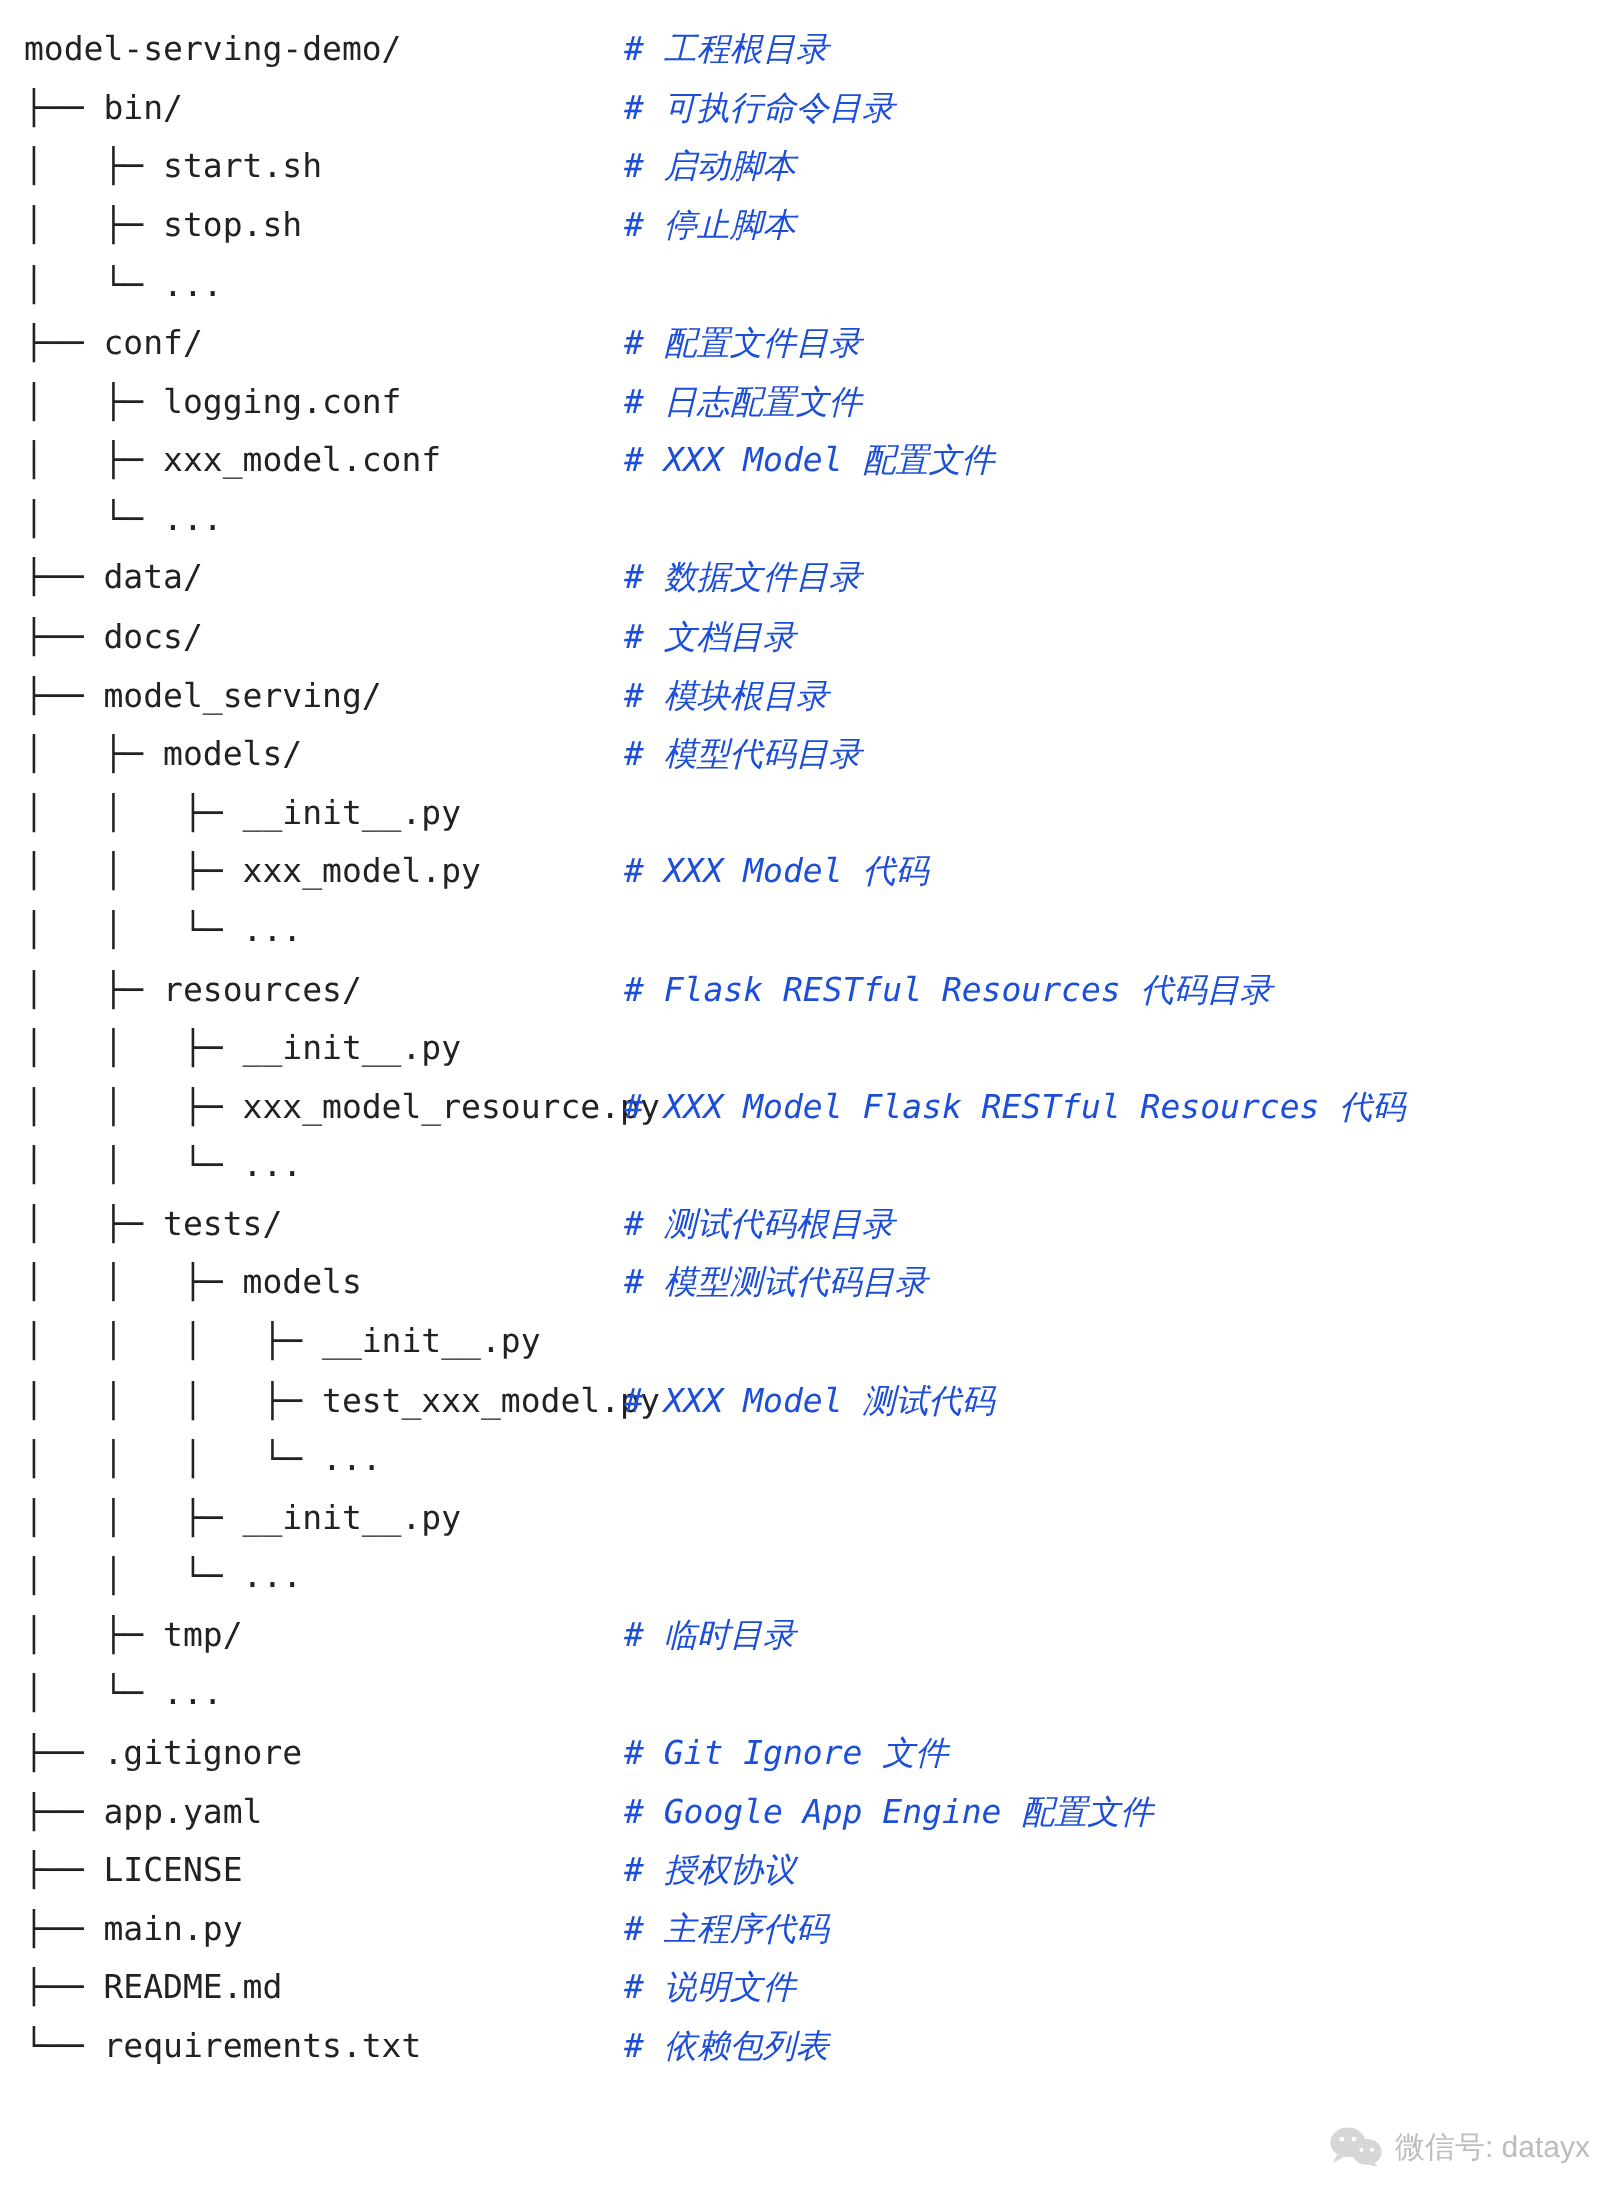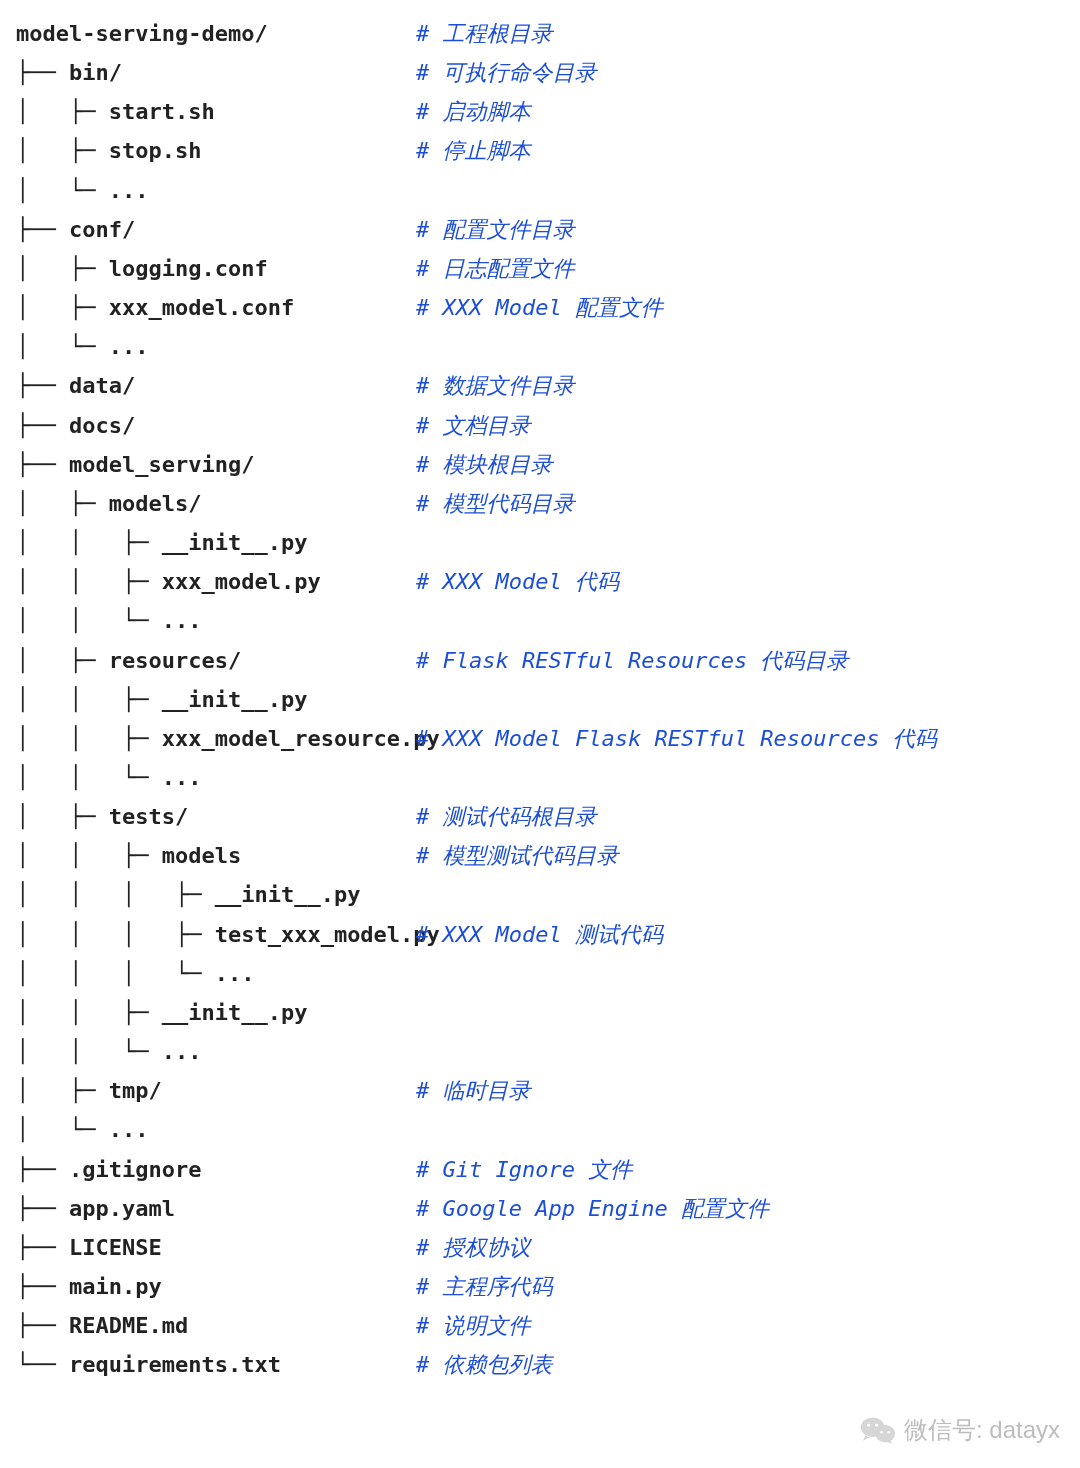--- a/index.html
+++ b/index.html
@@ -14,37 +14,36 @@
     font-size: 22px;
     line-height: 1.78;
     color: #222;
     white-space: pre;
   }
   .row { display: block; }
   .tree-col {
     display: inline-block;
     width: 400px;  
     vertical-align: baseline;
-    font-weight: bold;
   }
   .comment-col {
     display: inline-block;
     vertical-align: baseline;
     font-style: italic;
     color: #1d4ed8;
   }
   .wechat {
     position: fixed;
     right: 20px;
     bottom: 22px;
     display: flex;
     align-items: center;
     gap: 8px;
     font-family: "PingFang SC", "Microsoft YaHei", sans-serif;
-    font-size: 24px;
+    font-size: 20px;
     color: #bdbdbd;
     user-select: none;
     text-align: right;
   }
   .wechat svg {
     width: 36px;
     height: 30px;
     display: block;
   }
 </style>

